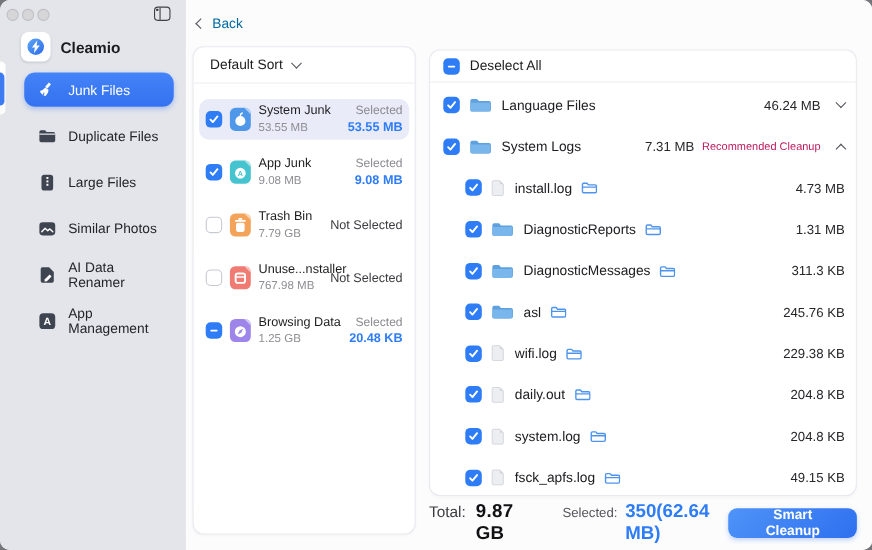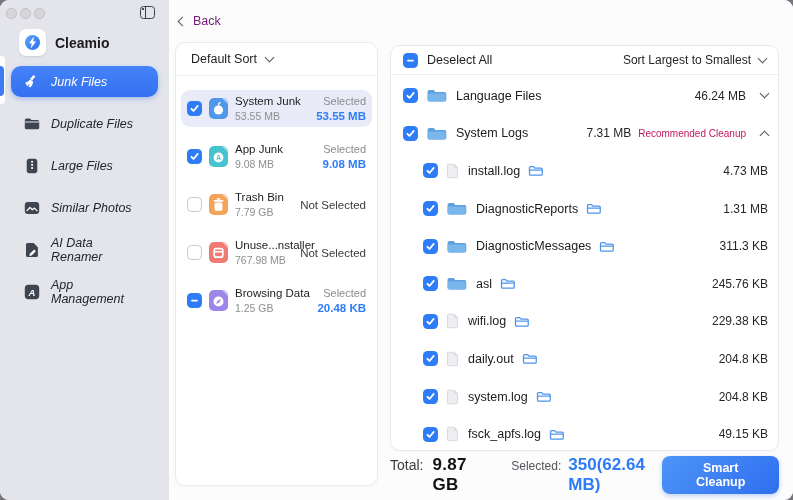--- a/index.html
+++ b/index.html
@@ -8,31 +8,31 @@
   
   .sidebar{position:absolute;left:0;top:0;bottom:0;width:169px;background:#E3E5EA;}
   .tl{position:absolute;top:8px;width:10.5px;height:10.5px;border-radius:50%;background:#D6D6D9;border:0.5px solid #BFBFC4;box-sizing:border-box;}
   .tl1{left:6px}.tl2{left:20px}.tl3{left:34px}
   .sb-toggle{position:absolute;left:140px;top:6px;width:15px;height:13px;border:1.5px solid #3E4045;border-radius:3.5px;box-sizing:border-box;}
   .sb-toggle::before{content:"";position:absolute;left:3.5px;top:0;bottom:0;width:1.5px;background:#3E4045;}
   .sb-toggle::after{content:"";position:absolute;left:1px;top:1px;width:1.8px;height:1.8px;background:#3E4045;border-radius:.5px;}
   .logo-row{position:absolute;top:29px;left:19px;display:flex;align-items:center;gap:9px;}
   .logo-box{width:27px;height:27px;background:#fff;border-radius:7px;display:flex;align-items:center;justify-content:center;box-shadow:0 1px 2px rgba(0,0,0,.10);}
   .app-name{font-size:14px;font-weight:700;color:#1B1B1F;}
-  .side-items{position:absolute;top:66px;left:11px;right:11px;font-style:italic;}
+  .side-items{position:absolute;top:66px;left:22px;right:11px;}
   .side-item{height:31px;display:flex;align-items:center;gap:10px;padding:0 12px;border-radius:10px;margin-bottom:11px;
              font-size:12.5px;font-weight:500;color:#23252B;cursor:default;}
   .side-item.selected{background:linear-gradient(180deg,#4483F8,#3471F0);color:#fff;box-shadow:0 2px 5px rgba(52,113,240,.35);}
   .side-icon{width:18px;height:18px;flex:none;display:flex;align-items:center;justify-content:center;}
   
   .frag-white{position:absolute;left:0;top:56px;width:5px;height:48px;background:#FDFDFE;border-radius:0 4px 4px 0;}
   .frag-blue{position:absolute;left:0;top:66px;width:4px;height:30px;background:#3D7BF2;border-radius:0 4px 4px 0;}
   
   .main{position:absolute;left:169px;top:0;right:0;bottom:0;background:#FCFCFD;}
-  .back{position:absolute;left:10px;top:14px;display:flex;align-items:center;gap:7px;font-size:12.5px;color:#701a75;cursor:default;}
+  .back{position:absolute;left:10px;top:14px;display:flex;align-items:center;gap:7px;font-size:12.5px;color:#0369a1;cursor:default;}
   .chev{width:7px;height:7px;border-right:1.6px solid #55575E;border-bottom:1.6px solid #55575E;display:inline-block;box-sizing:border-box;}
   .chev.down{transform:rotate(45deg);margin-top:-4px;}
   .chev.up{transform:rotate(-135deg);margin-top:4px;}
   .chev.left{transform:rotate(135deg);}
   .card{background:#fff;border:1px solid #E9EAEF;border-radius:10px;box-sizing:border-box;box-shadow:0 1px 3px rgba(30,30,40,.03);}
   
   .mid-card{position:absolute;left:6px;top:42px;width:203px;height:444px;}
   .mid-head{height:32px;display:flex;align-items:center;gap:9px;padding:0 15px;border-bottom:1px solid #EFEFF3;font-size:12.5px;color:#1D1D1F;}
   .cat-rows{padding:3px 5px;}
   .cat-row{height:37px;display:flex;align-items:center;padding:0 6px;border-radius:9px;margin-top:11px;}
@@ -70,21 +70,21 @@
   .tag{font-size:10px;color:#be185d;margin-left:7px;white-space:nowrap;}
   .chevslot{width:22px;display:flex;justify-content:flex-end;align-items:center;}
   
   .footer{position:absolute;left:221px;right:14px;top:456px;height:38px;display:flex;align-items:center;}
   .grp{display:flex;align-items:baseline;}
   .total-label{font-size:14px;color:#3C3C40;margin-right:9px;}
   .total-value{font-size:17px;font-weight:700;color:#121215;letter-spacing:.3px;}
   .sel-grp{margin-left:auto;margin-right:auto;padding-left:30px;}
   .selected-label{font-size:12px;color:#55555B;margin-right:7px;}
   .selected-value{font-size:17px;font-weight:700;color:#2E7CF6;}
-  .cleanup-btn{margin-left:7px;height:38px;padding:0 21px;border-radius:8px;border:none;
+  .cleanup-btn{margin-left:7px;height:27px;padding:0 21px;border-radius:8px;border:none;
                background:linear-gradient(135deg,#4E94F8,#2F6FEF);color:#fff;font-size:12.5px;font-weight:600;
                font-family:"Liberation Sans",sans-serif;display:flex;align-items:center;box-shadow:0 2px 5px rgba(47,111,239,.30);}
 </style>
 </head>
 <body>
 
 <div class="window">
 
   <div class="sidebar">
     <span class="tl tl1"></span>
@@ -284,24 +284,20 @@
     </div>
 
     <div class="card right-card">
       <div class="right-head">
         <span class="cb indeterminate" id="deselect-cb">
             <svg viewBox="0 0 12 12">
               <rect x="2.3" y="5.1" width="7.4" height="1.9" rx="0.95" fill="#fff"></rect>
             </svg>
           </span>
         <span class="hd-label">Deselect All</span>
-        <span class="sort-right">
-          <span>Sort Largest to Smallest</span>
-          <span class="chev down"></span>
-        </span>
       </div>
       <div class="file-rows" id="file-rows">
           <div class="file-row">
     <span class="cb checked">
               <svg viewBox="0 0 12 12">
                 <path d="M2.6 6.3l2.3 2.4 4.6-5.6" fill="none" stroke="#fff" stroke-width="1.9" stroke-linecap="round" stroke-linejoin="round"></path>
               </svg>
             </span>
     <span class="row-icon folder">
               <svg viewBox="0 0 24 20">

